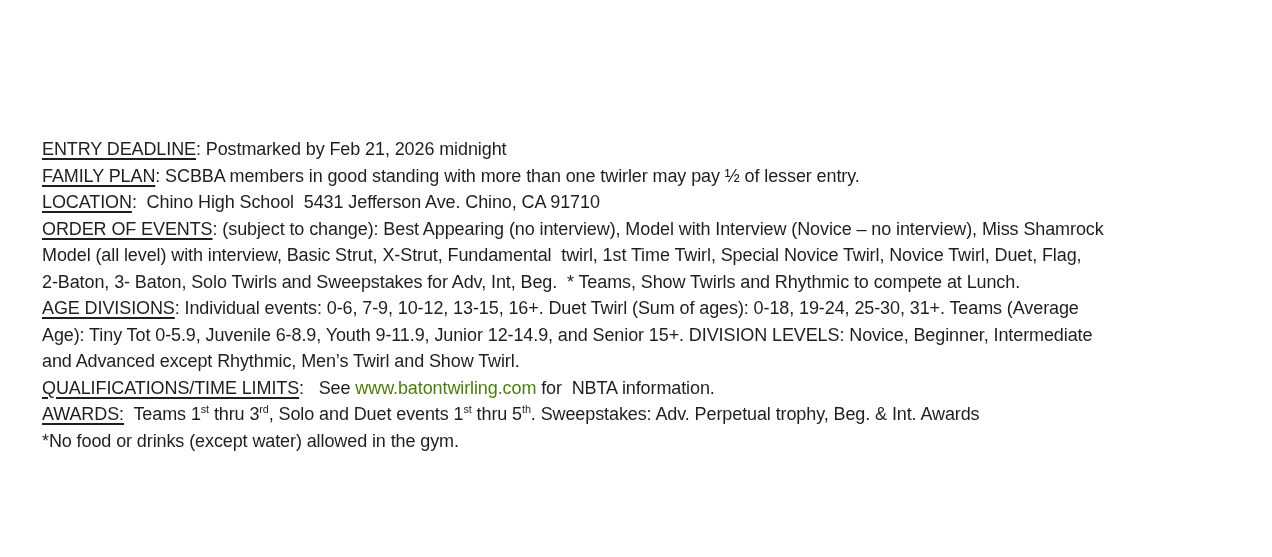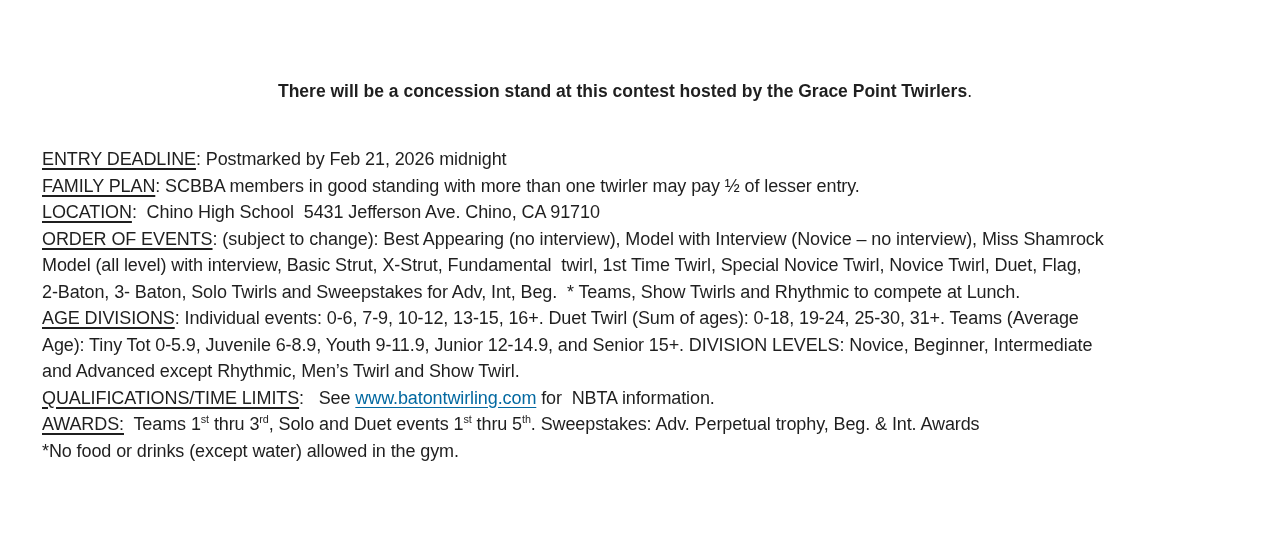--- a/index.html
+++ b/index.html
@@ -31,46 +31,44 @@
     font-weight: normal;
     line-height: 30px;
   }
   .doc-notice {
     font-size: 17.5px;
     line-height: 27px;
   }
   .doc-notice .bold { font-weight: bold; }
   .body-text {
     position: absolute;
-    top: 146px;
+    top: 136px;
     left: 42px;
     width: 1210px;
     font-size: 18px;
     line-height: 26.5px;
     white-space: pre;
     letter-spacing: -0.1px;
   }
   .line { height: 26.5px; }
   .u {
     text-decoration: underline;
     text-underline-offset: 3px;
     text-decoration-thickness: 1.5px;
   }
   .link {
-    color: #0369a1;
-    text-decoration: underline;
+    color: #4d7c0f;
     text-underline-offset: 3px;
     cursor: pointer;
   }
   sup {
     font-size: 0.6em;
     vertical-align: super;
     line-height: 0;
   }
 </style>
 </head>
 <body>
 
 <div class="header">
-  <div class="doc-notice"><span class="bold">There will be a concession stand at this contest hosted by the Grace Point Twirlers</span><span>.</span></div>
 </div>
 
 <div class="body-text"><div class="line"><span class="u">ENTRY DEADLINE</span><span>: Postmarked by Feb 21, 2026 midnight</span></div><div class="line"><span class="u">FAMILY PLAN</span><span>: SCBBA members in good standing with more than one twirler may pay ½ of lesser entry.</span></div><div class="line"><span class="u">LOCATION</span><span>:  Chino High School  5431 Jefferson Ave. Chino, CA 91710</span></div><div class="line"><span class="u">ORDER OF EVENTS</span><span>: (subject to change): Best Appearing (no interview), Model with Interview (Novice – no interview), Miss Shamrock</span></div><div class="line"><span>Model (all level) with interview, Basic Strut, X-Strut, Fundamental  twirl, 1st Time Twirl, Special Novice Twirl, Novice Twirl, Duet, Flag,</span></div><div class="line"><span>2-Baton, 3- Baton, Solo Twirls and Sweepstakes for Adv, Int, Beg.  * Teams, Show Twirls and Rhythmic to compete at Lunch.</span></div><div class="line"><span class="u">AGE DIVISIONS</span><span>: Individual events: 0-6, 7-9, 10-12, 13-15, 16+. Duet Twirl (Sum of ages): 0-18, 19-24, 25-30, 31+. Teams (Average</span></div><div class="line"><span>Age): Tiny Tot 0-5.9, Juvenile 6-8.9, Youth 9-11.9, Junior 12-14.9, and Senior 15+. DIVISION LEVELS: Novice, Beginner, Intermediate</span></div><div class="line"><span>and Advanced except Rhythmic, Men’s Twirl and Show Twirl.</span></div><div class="line"><span class="u">QUALIFICATIONS/TIME LIMITS</span><span>:   See </span><a class="link">www.batontwirling.com</a><span> for  NBTA information.</span></div><div class="line"><span class="u">AWARDS:</span><span>  Teams 1</span><sup>st</sup><span> thru 3</span><sup>rd</sup><span>, Solo and Duet events 1</span><sup>st</sup><span> thru 5</span><sup>th</sup><span>. Sweepstakes: Adv. Perpetual trophy, Beg. &amp; Int. Awards</span></div><div class="line"><span>*No food or drinks (except water) allowed in the gym.</span></div></div>
 
 </body></html>

